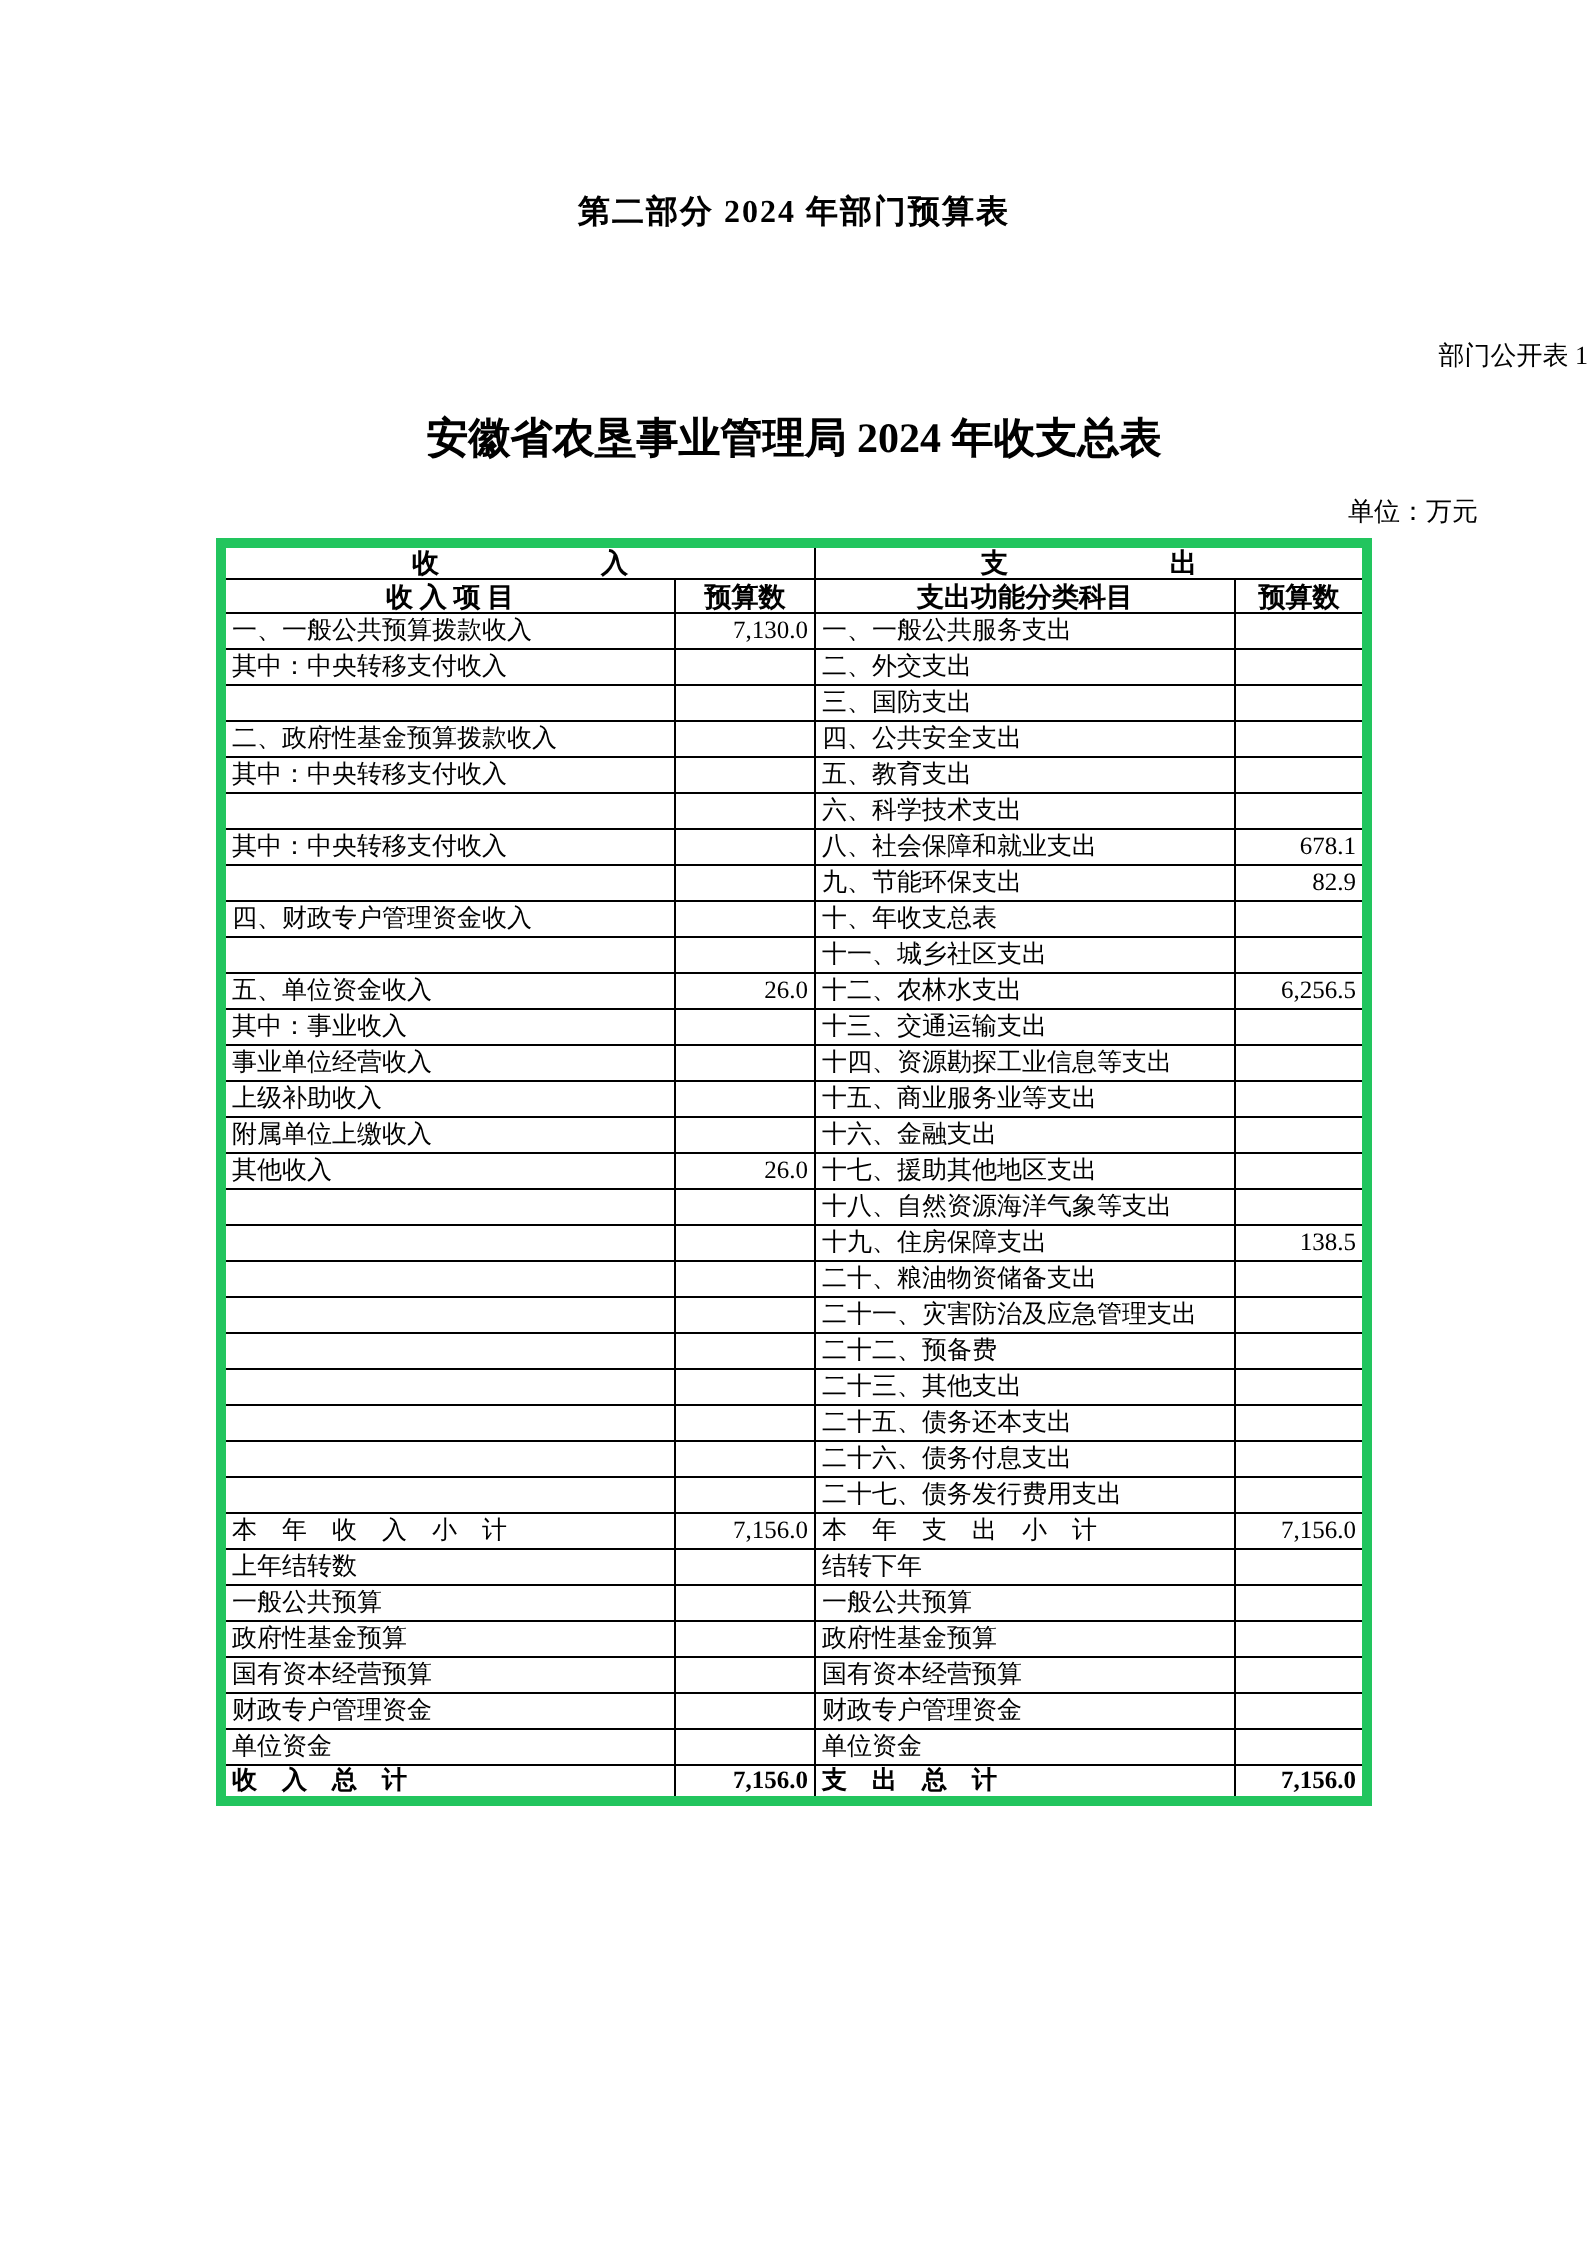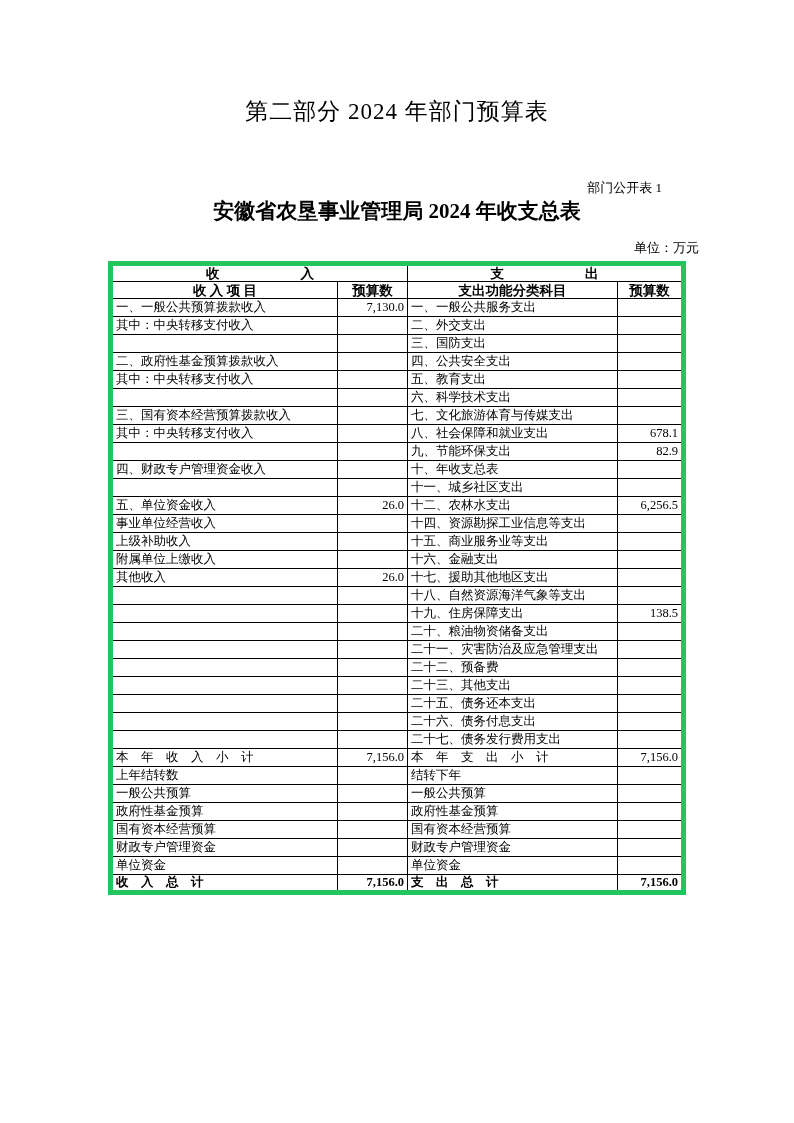--- a/index.html
+++ b/index.html
@@ -9,39 +9,39 @@
     font-family: "Liberation Serif", "DejaVu Serif", serif;
     color: #000;
     position: relative;
     overflow: hidden;
   }
   .sheet { position: relative; width: 794px; height: 1123px; }
 
   .part-title {
     margin-top: 96px;
     text-align: center;
-    font-size: 23px;
-    font-weight: normal;
+    font-size: 16px;
+    font-weight: bold;
     letter-spacing: 1px;
   }
   .table-label {
     margin-top: 52px;
     text-align: right;
-    padding-right: 132px;
     font-size: 13px;
   }
   .table-title {
+    margin-top: 18px;
     text-align: center;
     font-size: 21px;
     font-weight: bold;
   }
   .unit-note {
     margin-top: 14px;
     text-align: right;
-    padding-right: 95px;
+    padding-right: 55px;
     font-size: 13px;
   }
 
   table.budget {
     width: 573px;
     margin: 4px auto 0 auto;
     border-collapse: collapse;
     table-layout: fixed;
     border: 5px solid #22c55e;
     font-size: 12.5px;
@@ -133,26 +133,20 @@
           <td class="item">五、教育支出</td>
           <td class="num"></td>
         </tr>
         <tr>
           <td class="item"></td>
           <td class="num"></td>
           <td class="item">六、科学技术支出</td>
           <td class="num"></td>
         </tr>
         <tr>
-          <td class="item">三、国有资本经营预算拨款收入</td>
-          <td class="num"></td>
-          <td class="item">七、文化旅游体育与传媒支出</td>
-          <td class="num"></td>
-        </tr>
-        <tr>
           <td class="item i1">其中：中央转移支付收入</td>
           <td class="num"></td>
           <td class="item">八、社会保障和就业支出</td>
           <td class="num">678.1</td>
         </tr>
         <tr>
           <td class="item"></td>
           <td class="num"></td>
           <td class="item">九、节能环保支出</td>
           <td class="num">82.9</td>
@@ -167,20 +161,26 @@
           <td class="item"></td>
           <td class="num"></td>
           <td class="item">十一、城乡社区支出</td>
           <td class="num"></td>
         </tr>
         <tr>
           <td class="item">五、单位资金收入</td>
           <td class="num">26.0</td>
           <td class="item">十二、农林水支出</td>
           <td class="num">6,256.5</td>
+        </tr>
+        <tr>
+          <td class="item i1">其中：事业收入</td>
+          <td class="num"></td>
+          <td class="item">十三、交通运输支出</td>
+          <td class="num"></td>
         </tr>
         <tr>
           <td class="item i2">事业单位经营收入</td>
           <td class="num"></td>
           <td class="item">十四、资源勘探工业信息等支出</td>
           <td class="num"></td>
         </tr>
         <tr>
           <td class="item i2">上级补助收入</td>
           <td class="num"></td>

